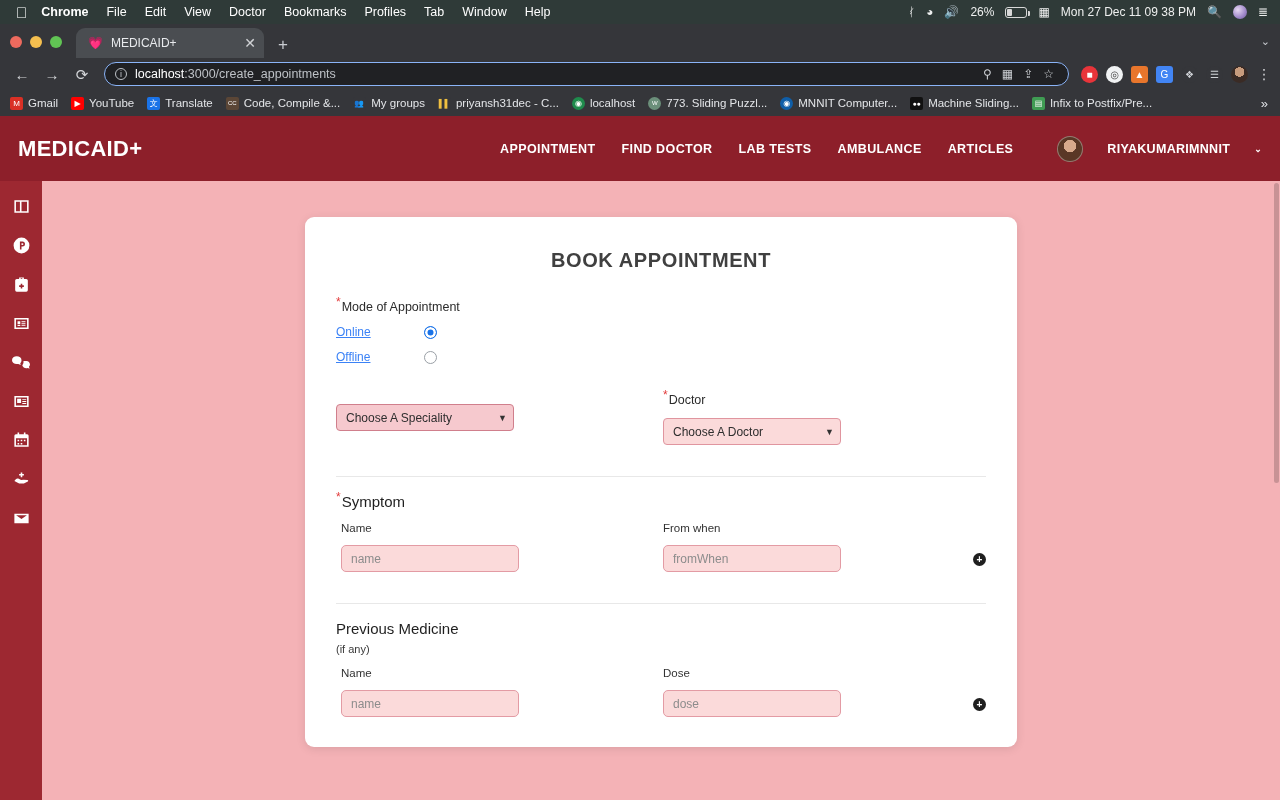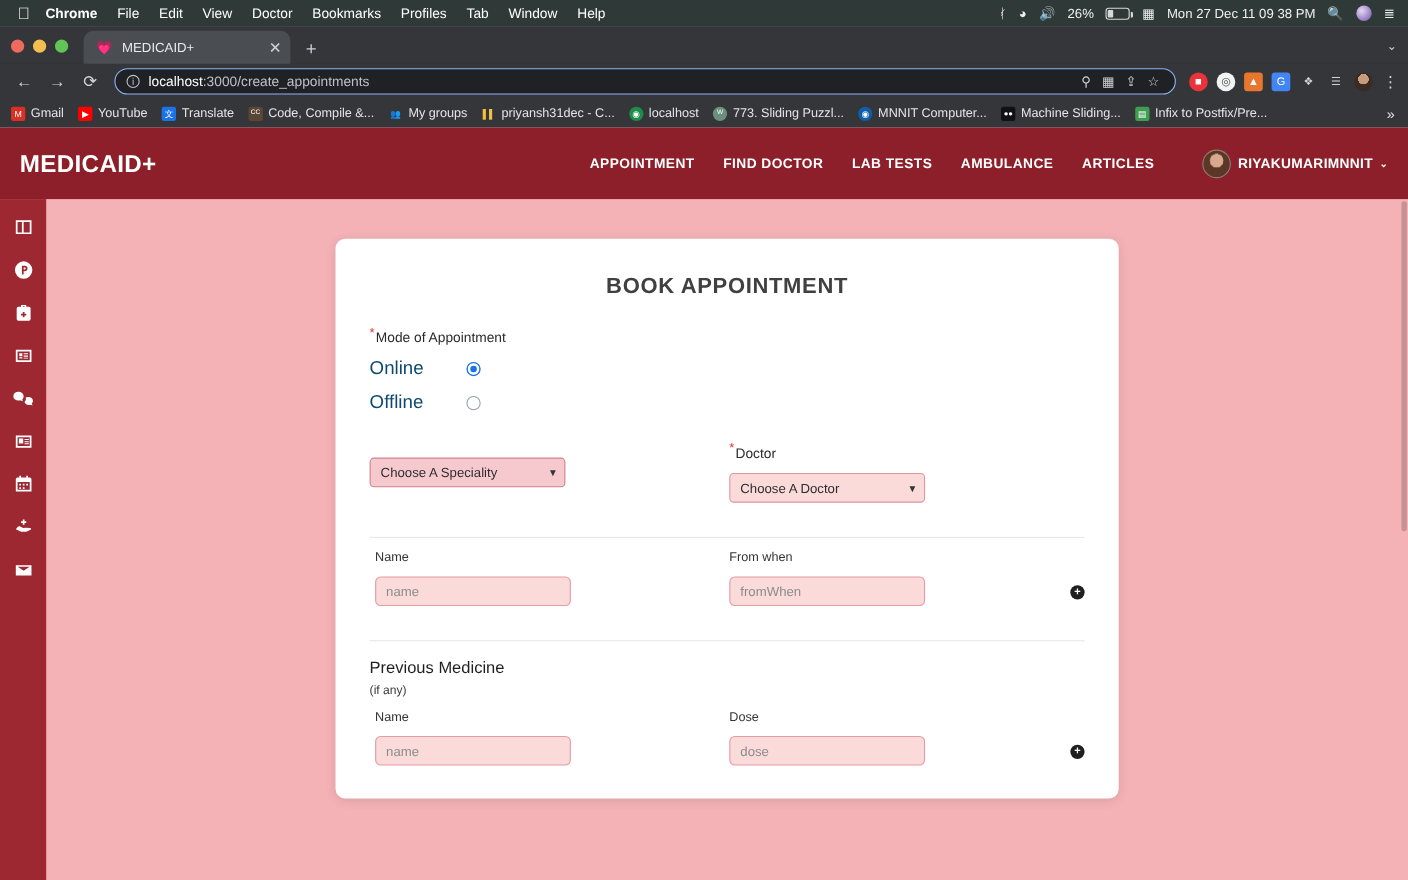--- a/index.html
+++ b/index.html
@@ -117,21 +117,21 @@
 
   .site-header {
     height: 65px; background: #8d1f2a;
     display: flex; align-items: center; padding: 0 18px;
     color: #fff;
   }
   .brand { font-size: 22px; font-weight: 800; letter-spacing: .3px; }
   .nav { margin-left: auto; display: flex; align-items: center; gap: 26px; }
   .nav a { color: #fff; font-size: 12.5px; font-weight: 700; letter-spacing: .4px; text-decoration: none; }
   .user {
-    margin-left: 44px; display: flex; align-items: center; gap: 6px;
+    margin-left: 44px; display: flex; align-items: center; gap: 24px;
     font-size: 12.5px; font-weight: 700; letter-spacing: .3px; color: #fff;
   }
   .user .pic {
     width: 26px; height: 26px; border-radius: 50%;
     background: radial-gradient(circle at 50% 38%, #d8a98c 0 32%, #5a3726 33% 100%);
     border: 1px solid rgba(255,255,255,.35);
   }
   .caret { font-size: 9px; }
 
   .body-area { display: flex; height: 625px; }
@@ -181,21 +181,21 @@
   .fld-textarea::after {
     content:""; position:absolute; right:3px; bottom:2px;
     width:8px; height:8px;
     background:
       linear-gradient(135deg, transparent 46%, #b9909a 46%, #b9909a 56%, transparent 56%),
       linear-gradient(135deg, transparent 70%, #b9909a 70%, #b9909a 80%, transparent 80%);
   }
 
   .mode-block { margin-top: 28px; }
   .radio-row { display: flex; align-items: center; margin-top: 11px; }
-  .radio-row .rlbl { width: 88px; font-size: 17px; color: #0c4a6e; }
+  .radio-row .rlbl { width: 88px; font-size: 12px; color: #3b82f6; text-decoration: underline; }
   .radio {
     width: 13px; height: 13px; border-radius: 50%;
     border: 1px solid #9aa0a6; background: #fff;
   }
   .radio.on {
     border: 1px solid #1a73e8; background: #1a73e8;
     box-shadow: inset 0 0 0 2.5px #fff;
   }
 
   .selects { display: flex; margin-top: 29px; }
@@ -462,20 +462,21 @@
               <div class="lbl"><span class="req">*</span><span>Doctor</span></div>
               <div class="sel doctor">
                 <span>Choose A Doctor</span>
                 <span class="arrow">▼</span>
               </div>
             </div>
           </div>
 
           <div class="divider"></div>
 
+          <div class="sect-title"><span class="req">*</span><span>Symptom</span></div>
           <div class="sub-grid">
             <div class="sub-col-a">
               <div class="sub-lbl">Name</div>
               <div class="fld-input">name</div>
             </div>
             <div class="sub-col-b">
               <div class="sub-lbl">From when</div>
               <div class="fld-input">fromWhen</div>
             </div>
             <div class="plus">

